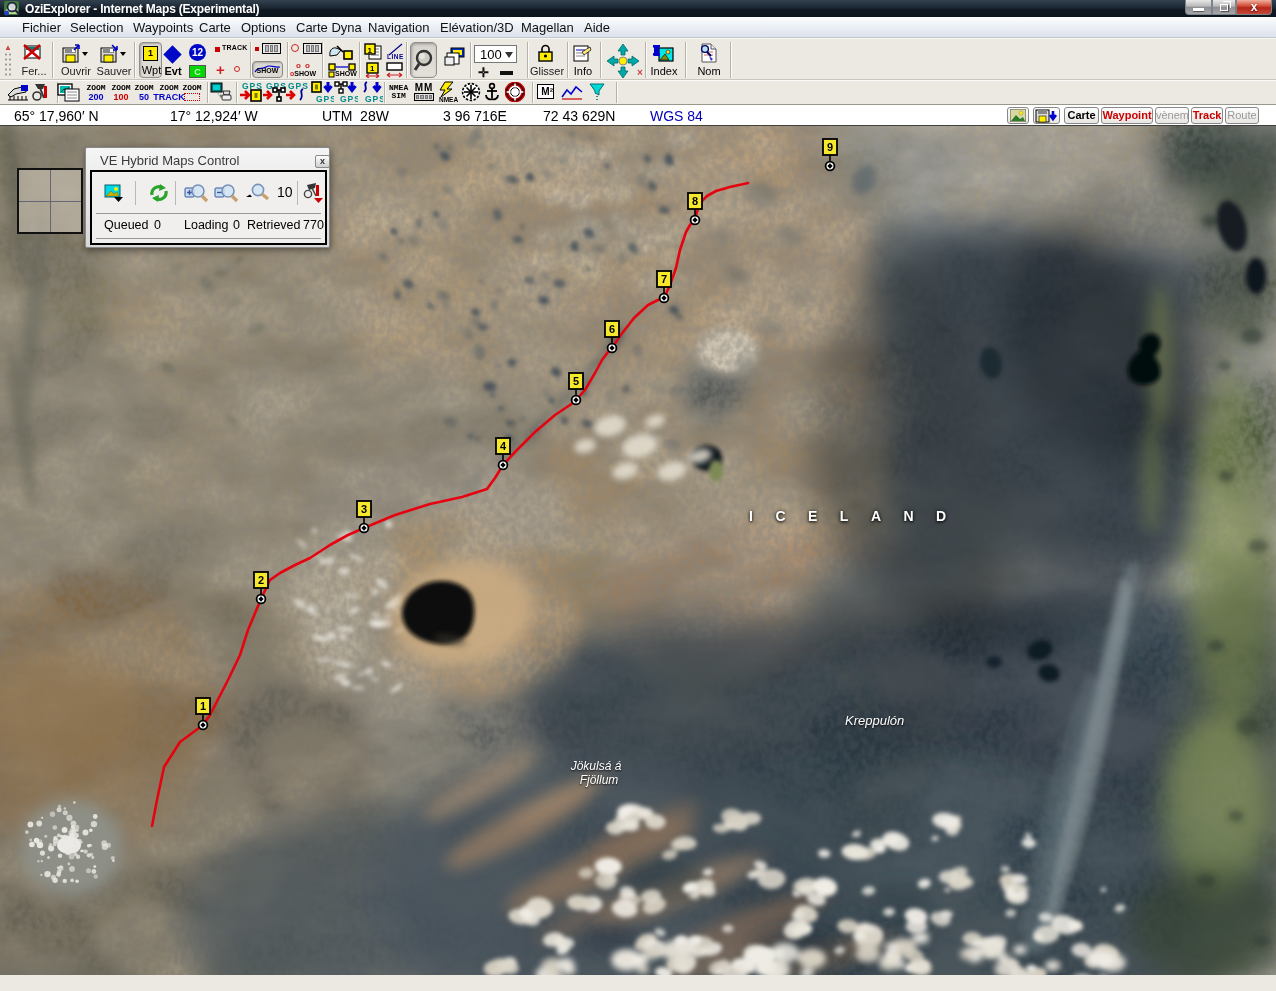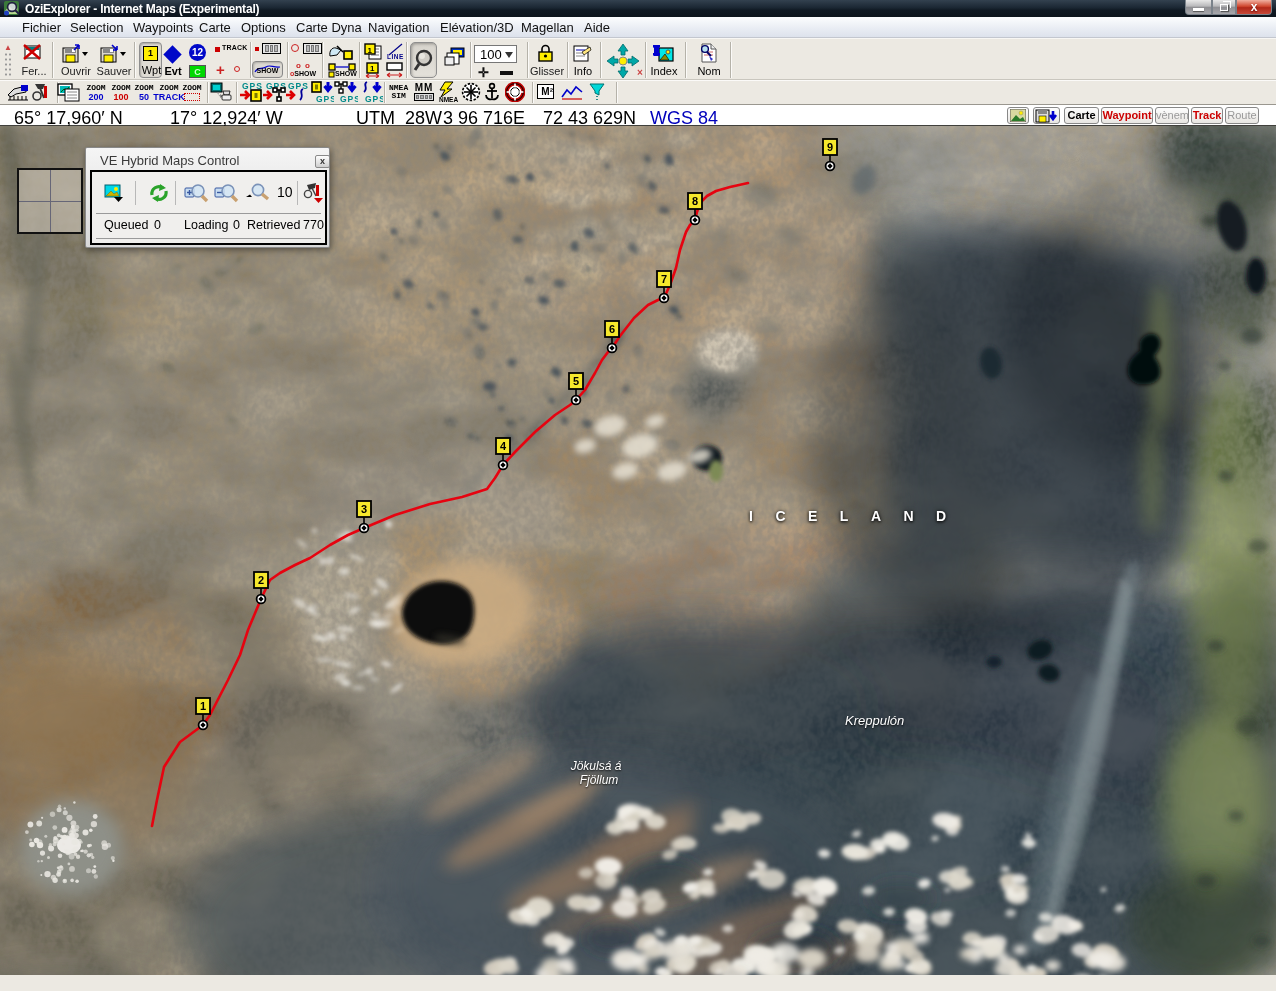--- a/index.html
+++ b/index.html
@@ -10,21 +10,21 @@
 #menubar span {position:absolute;top:3px;font-size:13px;color:#111}
 #tb1 {position:absolute;left:0;top:38px;width:1276px;height:41px;background:#ece9e2;border-top:1px solid #f8f7f4}
 #tb2 {position:absolute;left:0;top:79px;width:1276px;height:25px;background:#ece9e2;border-top:1px solid #c9c6be;box-shadow:inset 0 1px 0 #fbfaf8}
 .vsep {position:absolute;width:1px;background:#b5b2a9;box-shadow:1px 0 0 #fbfaf8}
 .ic {position:absolute}
 .lb {position:absolute;font-size:11px;color:#222;text-align:center}
 .batt {position:absolute;width:19px;height:11px;border:1.5px solid #000;background:#e8e8e8;display:flex;gap:1px;padding:1px 2px}
 .bcell {flex:1;background:#b8b8b8;border:1px solid #777}
 .bc2 {flex:1;background:#aaa;border:.5px solid #777}
 #coordbar {position:absolute;left:0;top:104px;width:1276px;height:22px;background:#fff;border-top:1px solid #9a978f;border-bottom:1px solid #40403c}
-#coordbar .ct {position:absolute;top:3px;font-size:18px;color:#000}
+#coordbar .ct {position:absolute;top:3px;font-size:14px;color:#000}
 .cbtn {position:absolute;top:2px;height:17px;background:linear-gradient(#fdfdfd,#e8e6e2);border:1px solid #888;border-radius:3px;font-size:11px;text-align:center;line-height:15px;overflow:hidden}
 #map {position:absolute;left:0;top:126px;width:1276px;height:849px;overflow:hidden}
 #ovbox {position:absolute;left:17px;top:42px;width:66px;height:66px;border:2px solid #111;background:rgba(200,192,178,.65)}
 #ovbox:before {content:"";position:absolute;left:50%;top:0;width:1px;height:100%;background:#667}
 #ovbox:after {content:"";position:absolute;top:50%;left:0;height:1px;width:100%;background:#667}
 #vewin {position:absolute;left:85px;top:21px;width:245px;height:101px;background:linear-gradient(#f5f5f5,#d8d8d8);border:1px solid #898989;border-radius:2px;box-shadow:1px 2px 6px rgba(0,0,0,.45)}
 #vetitle {position:absolute;left:14px;top:5px;font-size:13px;color:#3a3a3a}
 #veclose {position:absolute;left:229px;top:7px;width:15px;height:13px;background:linear-gradient(#fefefe,#cfcfcf);border:1px solid #8a8a8a;border-radius:2px;font:bold 9px Liberation Sans;text-align:center;line-height:11px;color:#333}
 #veclient {position:absolute;left:4px;top:22px;width:237px;height:75px;background:#f0efed;border:2px solid #000}
 .vesep {position:absolute;top:9px;width:1px;height:24px;background:#b8b8b8}
@@ -383,21 +383,21 @@
       <div class="ic" style="left:588px;top:2px;width:18px;height:20px"><svg width="18" height="20">
           <path d="M2,2 L16,2 L11,9 L11,13 L7,11 L7,9 Z" fill="#00d8d8" stroke="#007070"></path>
           <line x1="9" y1="14" x2="9" y2="15" stroke="#007070" stroke-width="1.6"></line>
           <line x1="9" y1="17" x2="9" y2="18" stroke="#007070" stroke-width="1.6"></line>
         </svg></div>
       <div class="vsep" style="left:616px;top:2px;height:21px"></div>
     </div>
 <div id="coordbar">
 <span class="ct" style="left:14px">65° 17,960′ N</span>
 <span class="ct" style="left:170px">17° 12,924′ W</span>
-<span class="ct" style="left:356px">UTM&nbsp;&nbsp;28W</span>
+<span class="ct" style="left:322px">UTM&nbsp;&nbsp;28W</span>
 <span class="ct" style="left:443px">3 96 716E</span>
 <span class="ct" style="left:543px">72 43 629N</span>
 <span class="ct" style="left:650px;color:#0000bb">WGS 84</span>
 <div class="cbtn" style="left:1007px;width:22px;padding:0"><svg width="16" height="13" style="margin-top:1px">
           <rect x="0" y="0" width="16" height="13" fill="#d8d8a0" stroke="#555"></rect>
           <circle cx="11" cy="4" r="2" fill="#ffee00" stroke="#888" stroke-width=".5"></circle>
           <path d="M1,12 L6,6 L10,10 L13,8 L15,12 Z" fill="#2a7a2a"></path>
         </svg></div>
       <div class="cbtn" style="left:1033px;width:27px;padding:0"><svg width="23" height="14" style="margin-top:1px">
           <rect x="1" y="1" width="13" height="12" fill="#ddd" stroke="#000"></rect>

